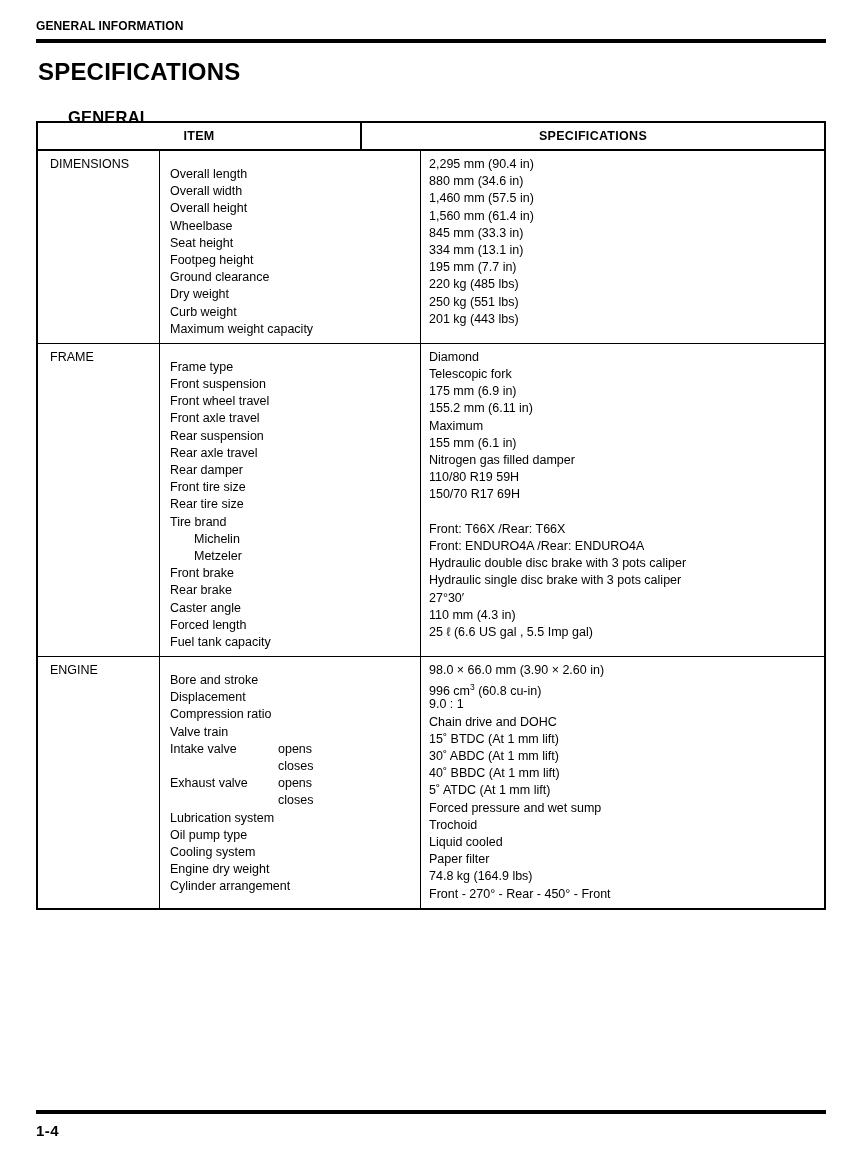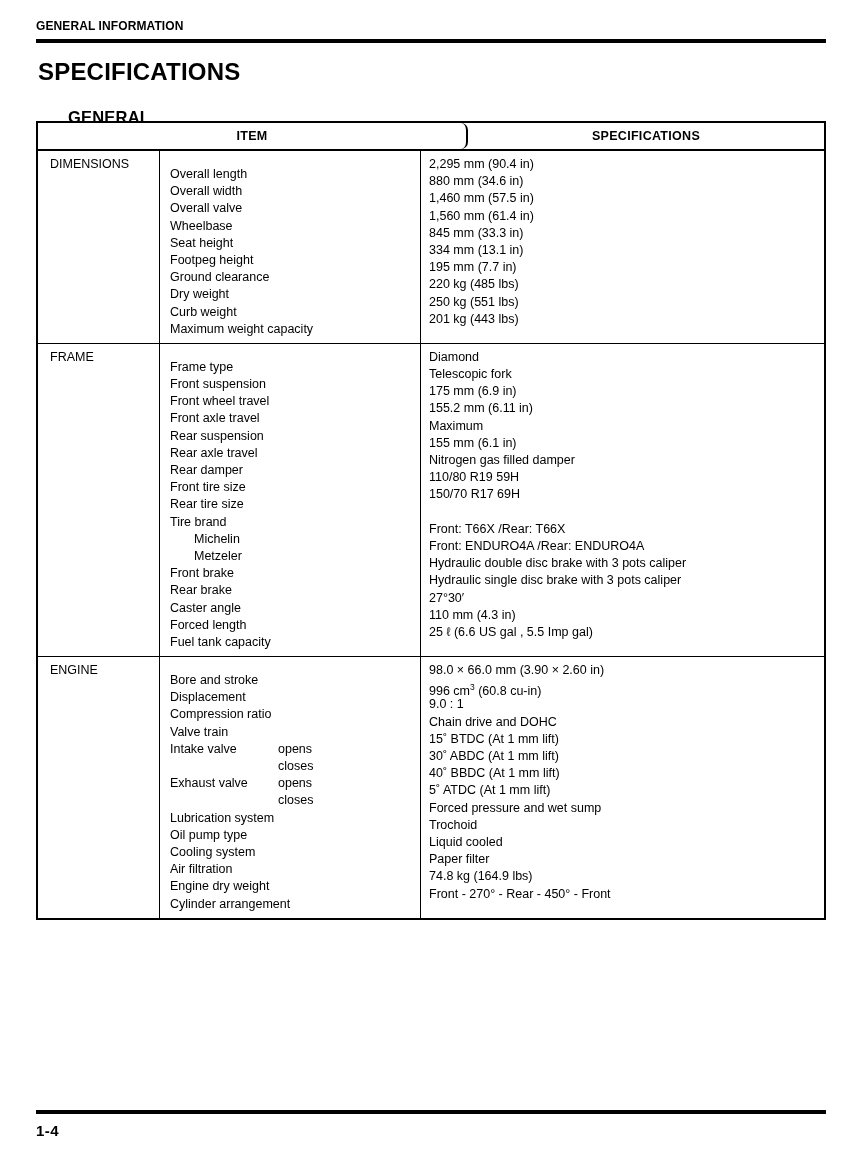--- a/index.html
+++ b/index.html
@@ -109,29 +109,28 @@
     border-top: 2px solid #000;
     background: #fff;
   }
 
   .thead-row {
     display: flex;
     border-bottom: 2px solid #000;
     height: 28px;
   }
   .thead-item {
-    width: 430px;
+    width: 324px;
     display: flex;
     align-items: center;
     justify-content: center;
     border-right: 2px solid #000;
     font-size: 12.5px;
     font-weight: bold;
     letter-spacing: 0.3px;
-    border-radius: 7px;
   }
   .thead-spec {
     flex: 1;
     display: flex;
     align-items: center;
     justify-content: center;
     font-size: 12.5px;
     font-weight: bold;
     letter-spacing: 0.3px;
   }
@@ -235,21 +234,21 @@
     </div>
 
     <div id="sections-host">
         <div class="section">
           <div class="col-category">
             <div class="category-label">DIMENSIONS</div>
           </div>
           <div class="col-item">
             <div class="line">Overall length</div>
             <div class="line">Overall width</div>
-            <div class="line">Overall valve</div>
+            <div class="line">Overall height</div>
             <div class="line">Wheelbase</div>
             <div class="line">Seat height</div>
             <div class="line">Footpeg height</div>
             <div class="line">Ground clearance</div>
             <div class="line">Dry weight</div>
             <div class="line">Curb weight</div>
             <div class="line">Maximum weight capacity</div>
           </div>
           <div class="col-spec">
             <div class="line">2,295 mm (90.4 in)</div>
@@ -328,21 +327,20 @@
               <span class="lbl">Exhaust valve</span>
               <span class="sub">opens</span>
             </div>
             <div class="item-line">
               <span class="lbl"></span>
               <span class="sub">closes</span>
             </div>
             <div class="line">Lubrication system</div>
             <div class="line">Oil pump type</div>
             <div class="line">Cooling system</div>
-            <div class="line">Air filtration</div>
             <div class="line">Engine dry weight</div>
             <div class="line">Cylinder arrangement</div>
           </div>
           <div class="col-spec">
             <div class="line">98.0 × 66.0 mm (3.90 × 2.60 in)</div>
             <div class="line">996 cm<sup class="cm3">3</sup> (60.8 cu-in)</div>
             <div class="line">9.0 : 1</div>
             <div class="line">Chain drive and DOHC</div>
             <div class="line">15˚   BTDC (At 1 mm lift)</div>
             <div class="line">30˚   ABDC (At 1 mm lift)</div>

